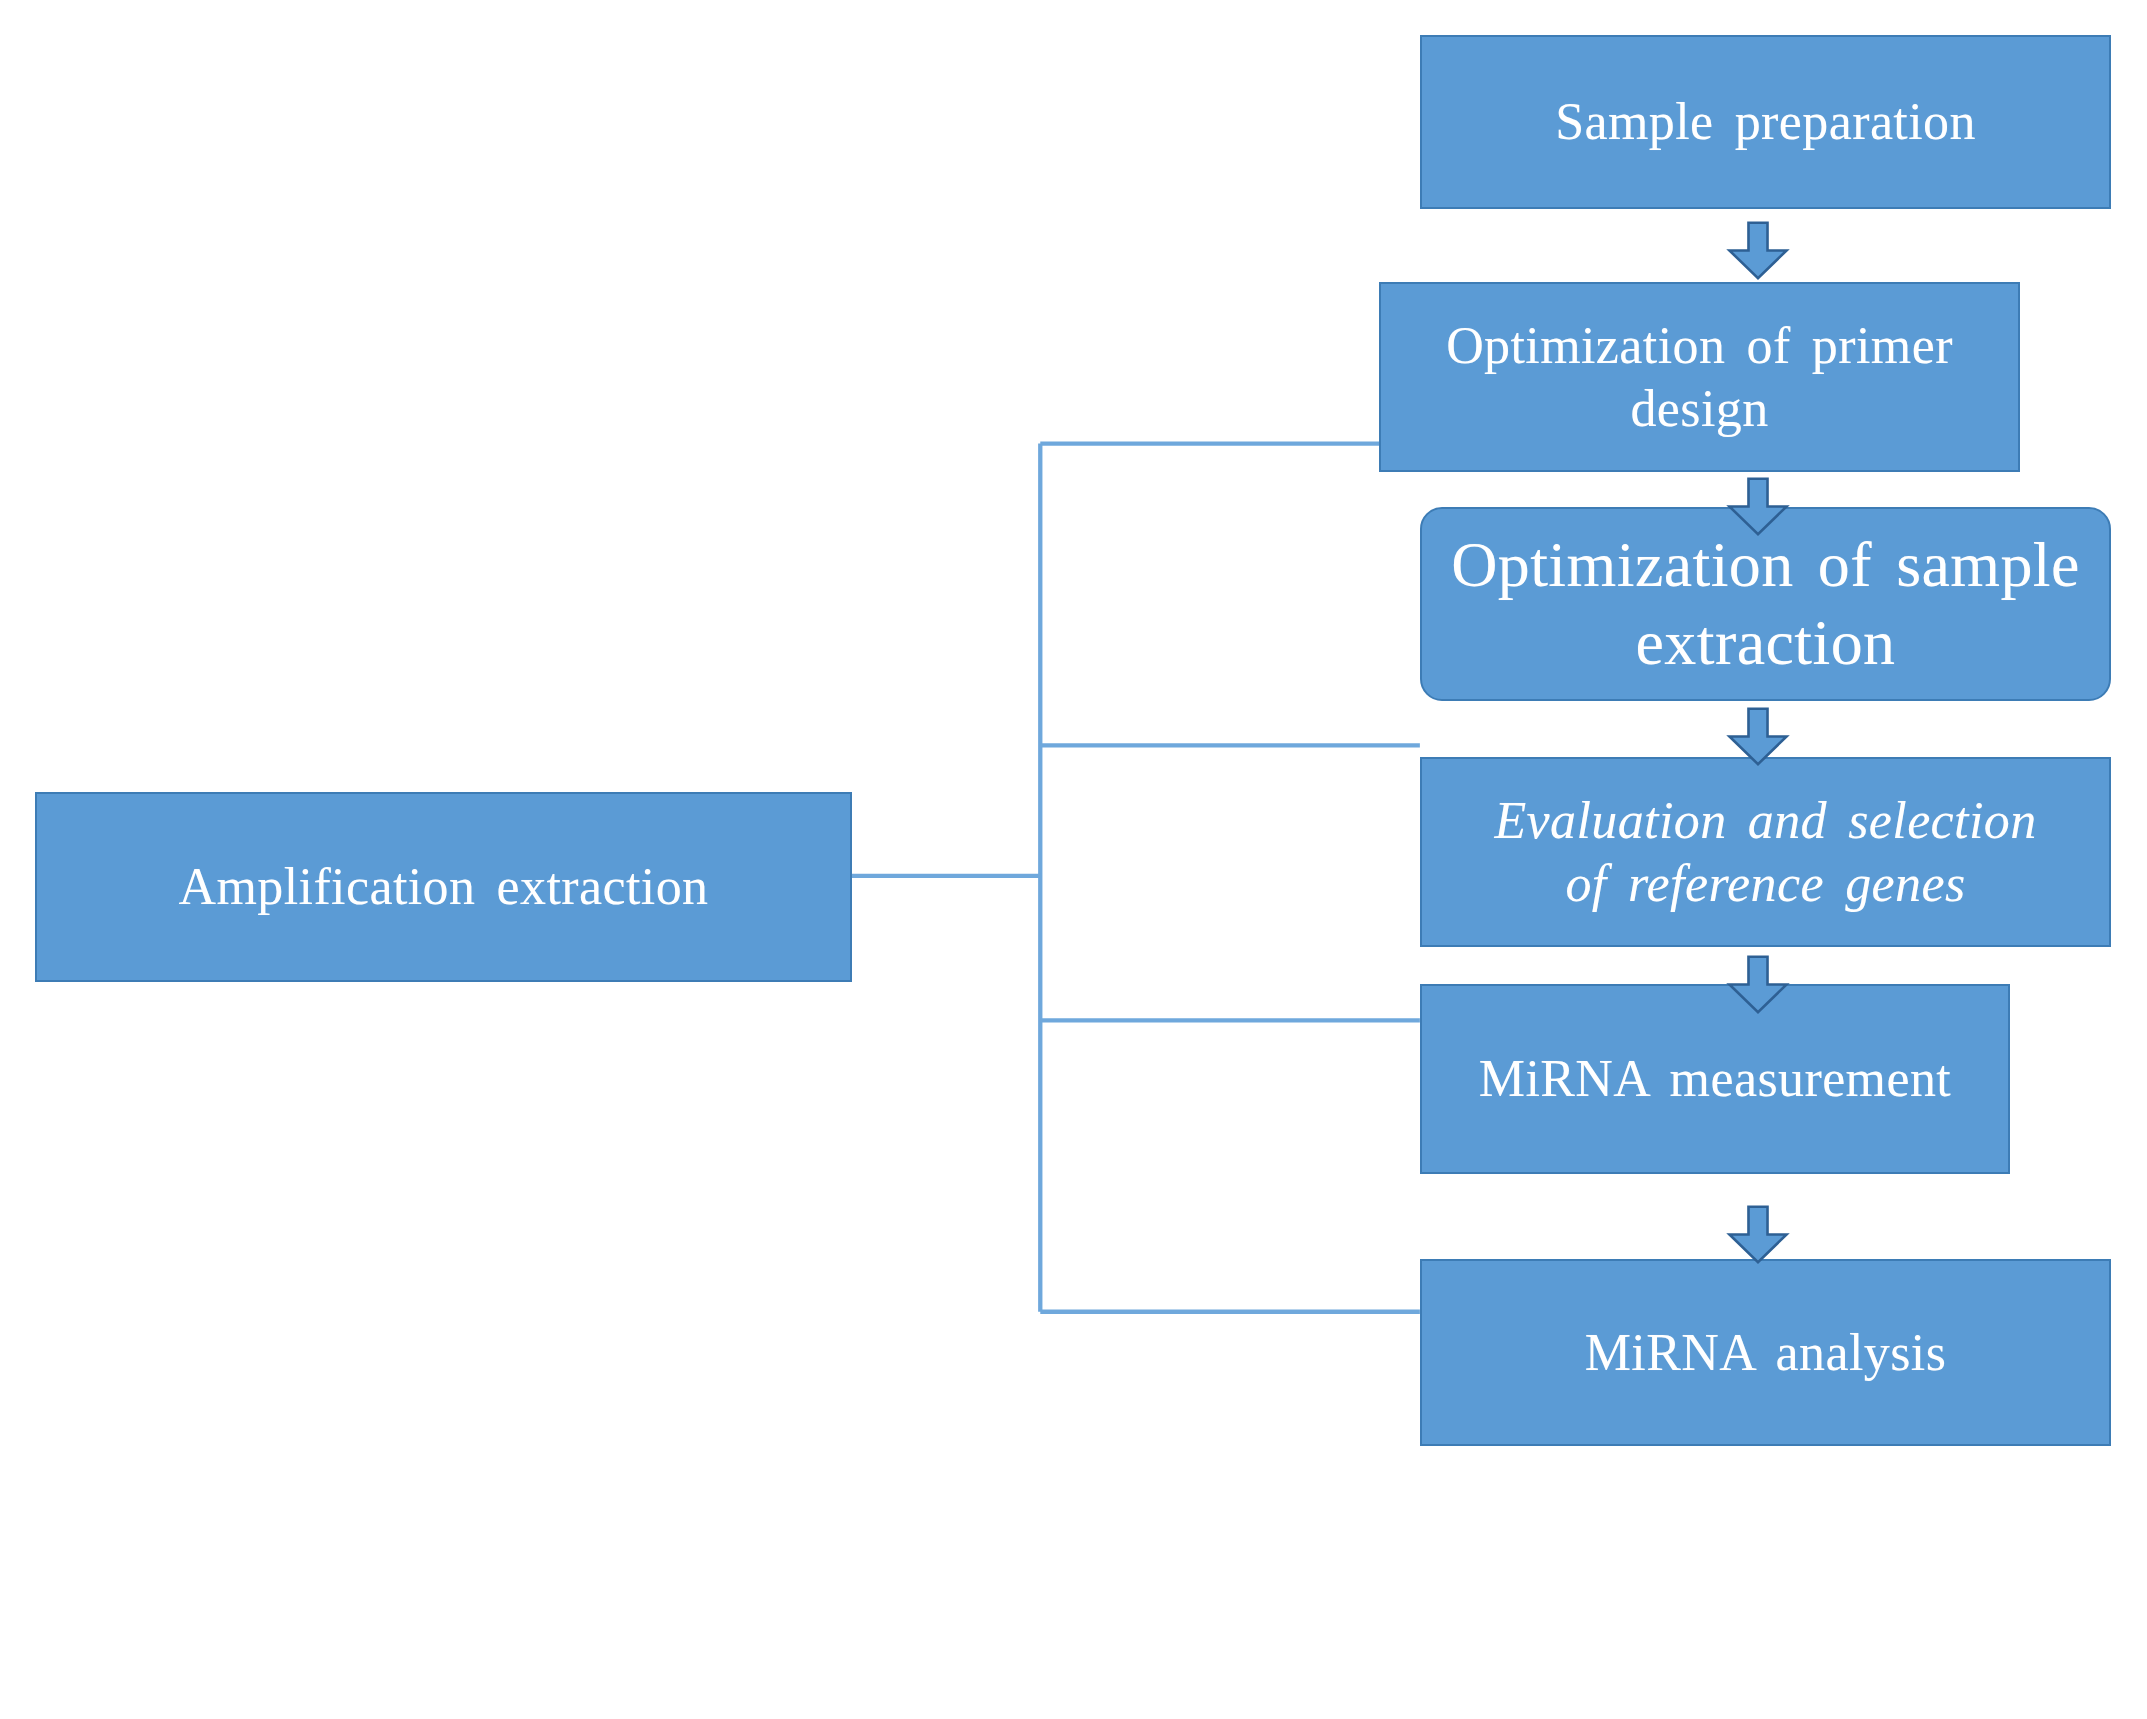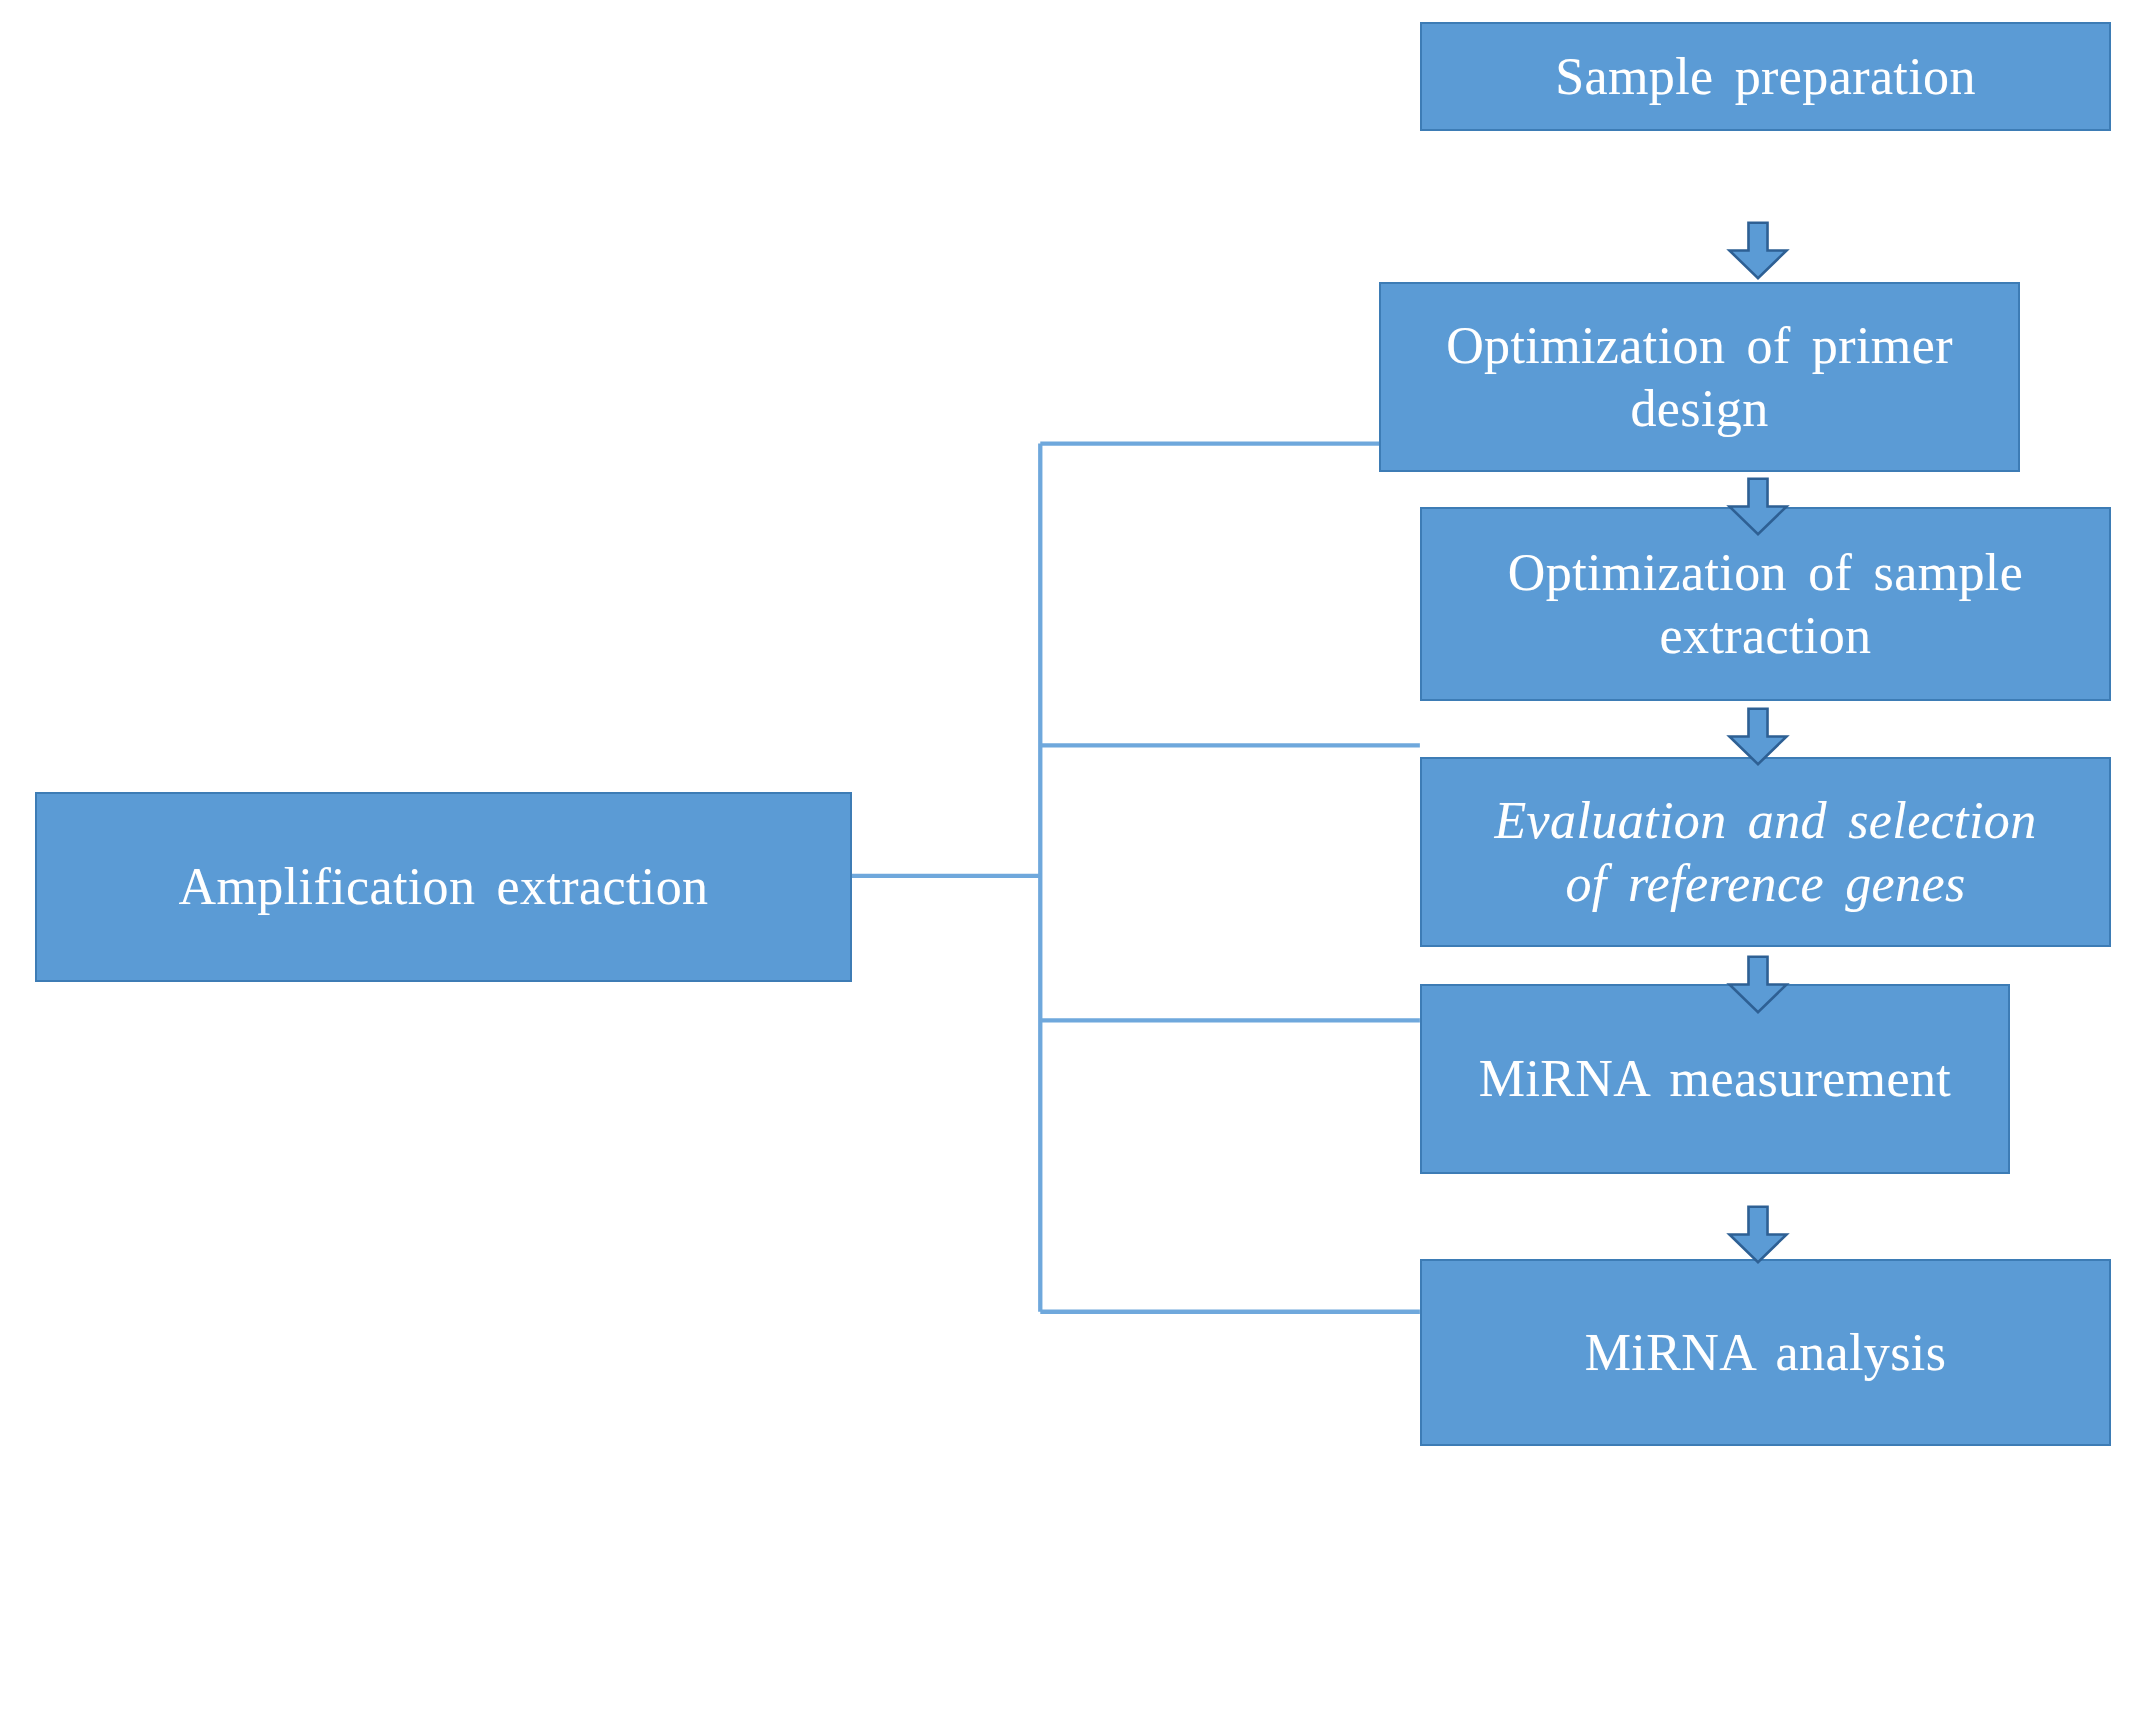--- a/index.html
+++ b/index.html
@@ -33,23 +33,23 @@
     word-spacing: 7.8px;
     text-shadow: 0 0 0.9px rgba(255,255,255,0.35);
     -webkit-font-smoothing: antialiased;
   }
   .node .label {
     display: block;
     padding: 0 22.5px;
     white-space: pre-line;
   }
 
-  .node-sample-prep      { left: 1420px; top: 22px;   width: 691px; height: 109px; font-size: 52px; }
+  .node-sample-prep      { left: 1420px; top: 35px;   width: 691px; height: 174px; font-size: 52px; }
   .node-primer-design    { left: 1379px; top: 282px;  width: 641px; height: 190px; font-size: 52px; }
-  .node-sample-extract   { left: 1420px; top: 507px;  width: 691px; height: 194px; font-size: 52px; }
+  .node-sample-extract   { left: 1420px; top: 507px;  width: 691px; height: 194px; font-size: 64px; border-radius: 22px; }
   .node-reference-genes  { left: 1420px; top: 757px;  width: 691px; height: 190px; font-size: 52px; font-style: italic; }
   .node-mirna-measure    { left: 1420px; top: 984px; width: 590px; height: 190px; font-size: 52px; }
   .node-data-analysis    { left: 1420px; top: 1259px; width: 691px; height: 187px; font-size: 52px; }
 
   .node-amplification {
     left: 35px; top: 792px; width: 817px; height: 190px;
     font-size: 52px;
   }
 
   

